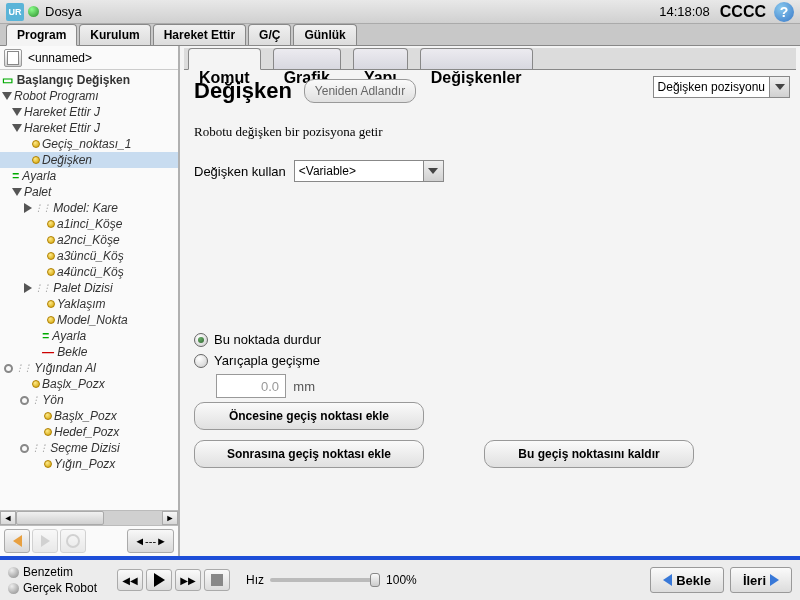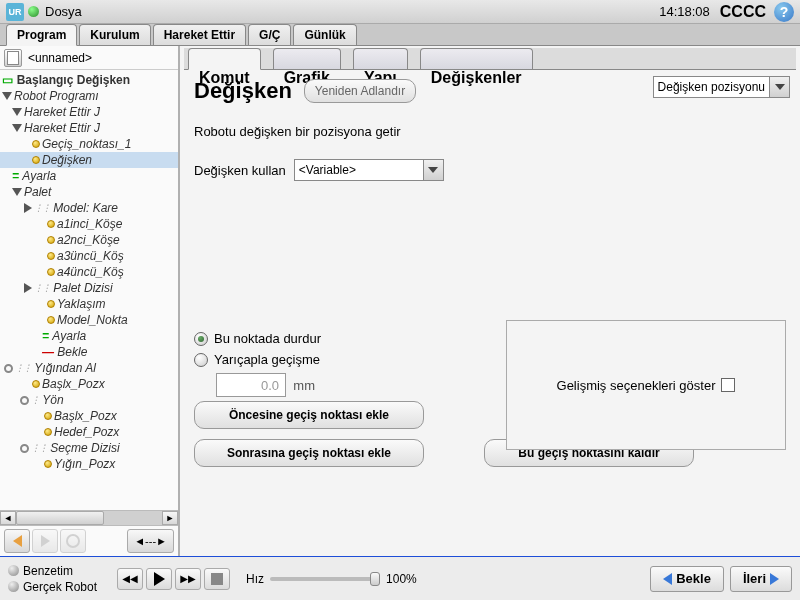--- a/index.html
+++ b/index.html
@@ -61,40 +61,40 @@
   .panel { flex: 1; padding: 8px 14px; position: relative; }
   .panel-head { display: flex; align-items: center; margin-bottom: 20px; }
   .panel-title { font-size: 22px; font-weight: bold; margin-right: 12px; }
   .btn { background: linear-gradient(#fafafa, #e0e0e0); border: 1px solid #999; border-radius: 10px; padding: 4px 10px; font-size: 12px; cursor: pointer; color: #666; }
   .btn:not(.disabled) { color: #000; font-weight: bold; }
   .pos-select { position: absolute; right: 10px; top: 6px; display: flex; }
   .select-box { border: 1px solid #888; background: #fff; padding: 2px 4px; font-size: 12px; height: 22px; display: flex; align-items: center; }
   .select-arrow { width: 20px; height: 22px; border: 1px solid #888; border-left: none; background: linear-gradient(#f0f0f0,#d0d0d0); display: flex; align-items: center; justify-content: center; }
   .sel-tri { width: 0; height: 0; border-left: 5px solid transparent; border-right: 5px solid transparent; border-top: 6px solid #444; }
   
-  .desc { font-size: 13px; margin: 10px 0 20px; }
+  .desc { font-size: 13px; margin: 10px 0 20px; font-family: Liberation Serif, serif; }
   .field-row { display: flex; align-items: center; gap: 8px; font-size: 13px; margin-bottom: 10px; }
   .combo { display: flex; }
   .combo .select-box { width: 130px; }
   
   .opts-box { position: absolute; right: 14px; top: 250px; width: 280px; height: 130px; border: 1px solid #aaa; background: #f4f4f4; display: flex; align-items: center; justify-content: center; gap: 6px; font-size: 13px; }
   .checkbox { width: 14px; height: 14px; border: 1px solid #666; background: #fff; display: inline-block; }
   
   .radio-group { margin-top: 150px; }
   .radio-row { display: flex; align-items: center; gap: 6px; font-size: 13px; margin-bottom: 6px; }
   .radio { width: 14px; height: 14px; border: 1px solid #666; border-radius: 50%; background: radial-gradient(circle at 35% 30%, #fff, #ccc); position: relative; }
   .radio.checked::after { content: ""; position: absolute; left: 3px; top: 3px; width: 6px; height: 6px; border-radius: 50%; background: radial-gradient(circle at 35% 30%, #66aa66, #336633); }
   .num-input { width: 70px; height: 24px; border: 1px solid #999; background: #fff; text-align: right; padding: 0 6px; color: #999; font-size: 13px; margin-left: 22px; display: inline-block; line-height: 24px; }
   .unit { font-size: 13px; margin-left: 4px; color: #555; }
   
   .btn-row { display: flex; gap: 10px; margin-top: 4px; }
   .btn-wide { width: 230px; text-align: center; padding: 6px 10px; }
   .btn-row2 { display: flex; margin-top: 10px; justify-content: space-between; width: 500px; }
   
-  .footer { height: 44px; display: flex; align-items: center; padding: 0 8px; border-top: 1px solid #1d4ed8; background: #ececec; }
+  .footer { height: 44px; display: flex; align-items: center; padding: 0 8px; border-top: 4px solid #1d4ed8; background: #ececec; }
   .status-col { display: flex; flex-direction: column; gap: 2px; font-size: 12px; margin-right: 20px; }
   .status-line { display: flex; align-items: center; gap: 4px; }
   .bullet { width: 11px; height: 11px; border-radius: 50%; background: radial-gradient(circle at 35% 30%, #eee, #888); }
   .play-ctrls { display: flex; gap: 3px; align-items: center; }
   .pc-btn { width: 26px; height: 22px; background: linear-gradient(#fafafa,#dcdcdc); border: 1px solid #aaa; border-radius: 3px; display: flex; align-items: center; justify-content: center; }
   .pc-prev::before { content: "◀◀"; font-size: 10px; }
   .pc-play { width: 0; height: 0; border-top: 7px solid transparent; border-bottom: 7px solid transparent; border-left: 11px solid #000; }
   .pc-next::before { content: "▶▶"; font-size: 10px; }
   .pc-stop { width: 12px; height: 12px; background: #888; }
   .speed { display: flex; align-items: center; gap: 6px; font-size: 12px; margin-left: 16px; }
@@ -265,24 +265,20 @@
       <div class="field-row">
         <span>Değişken kullan</span>
         <div class="combo">
           <div class="select-box">&lt;Variable&gt;</div>
           <div class="select-arrow">
               <div class="sel-tri"></div>
             </div>
         </div>
       </div>
 
-      <div class="opts-box">
-        <span>Gelişmiş seçenekleri göster</span>
-        <span class="checkbox"></span>
-      </div>
 
       <div class="radio-group">
         <div class="radio-row">
           <span class="radio checked"></span>
           <span>Bu noktada durdur</span>
         </div>
         <div class="radio-row">
           <span class="radio"></span>
           <span>Yarıçapla geçişme</span>
         </div>

